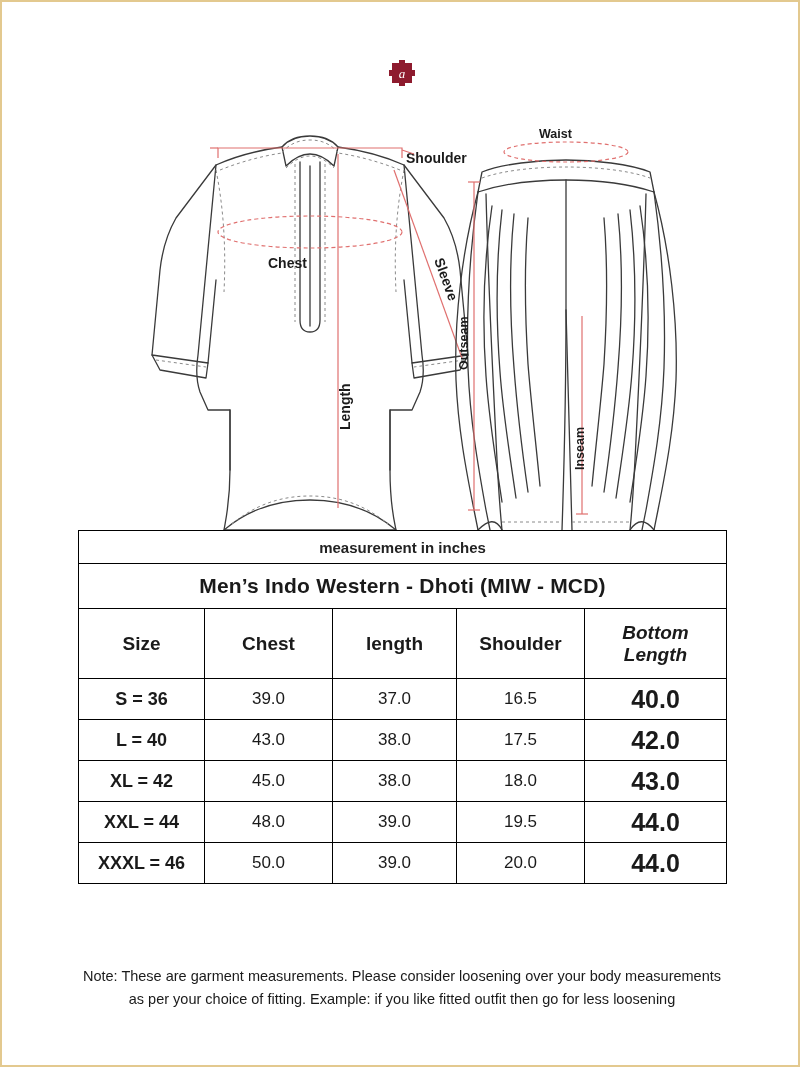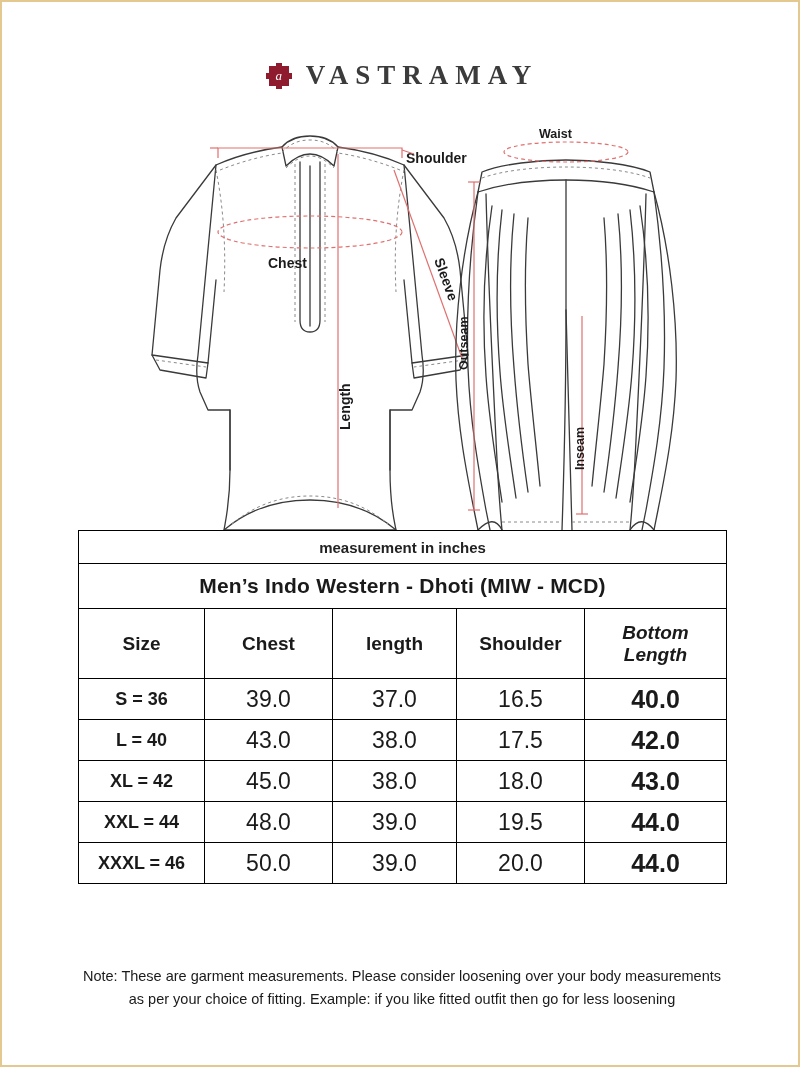--- a/index.html
+++ b/index.html
@@ -128,21 +128,21 @@
     height: 70px;
     font-size: 19px;
     font-weight: bold;
   }
   .t-head .two-line {
     line-height: 1.15;
     font-style: italic;
   }
   .t-row td {
     height: 40px;
-    font-size: 23px;
+    font-size: 17px;
   }
   .t-row td.size-cell {
     font-weight: bold;
     font-size: 18px;
   }
   .t-row td.bottom-cell {
     font-weight: bold;
     font-size: 25px;
   }
 
@@ -210,21 +210,20 @@
 
     <div class="brand">
       <div class="brand-mark">
         <div class="sq"></div>
         <div class="nub n-t"></div>
         <div class="nub n-b"></div>
         <div class="nub n-l"></div>
         <div class="nub n-r"></div>
         <div class="letter">a</div>
       </div>
-      <div class="brand-name">VASTRAMAY</div>
     </div>
 
     <div class="illustration">
       <svg width="784" height="420" viewBox="0 0 784 420" xmlns="http://www.w3.org/2000/svg">
 
         <g>
 
           <path class="garment-fill" d="M206,55 C226,46 250,40 272,37 L300,34 L328,37 C350,40 374,46 394,55
             L412,245 C414,258 414,270 410,282 L402,300 L380,300
             L380,360 C380,395 384,410 386,420 L214,420

